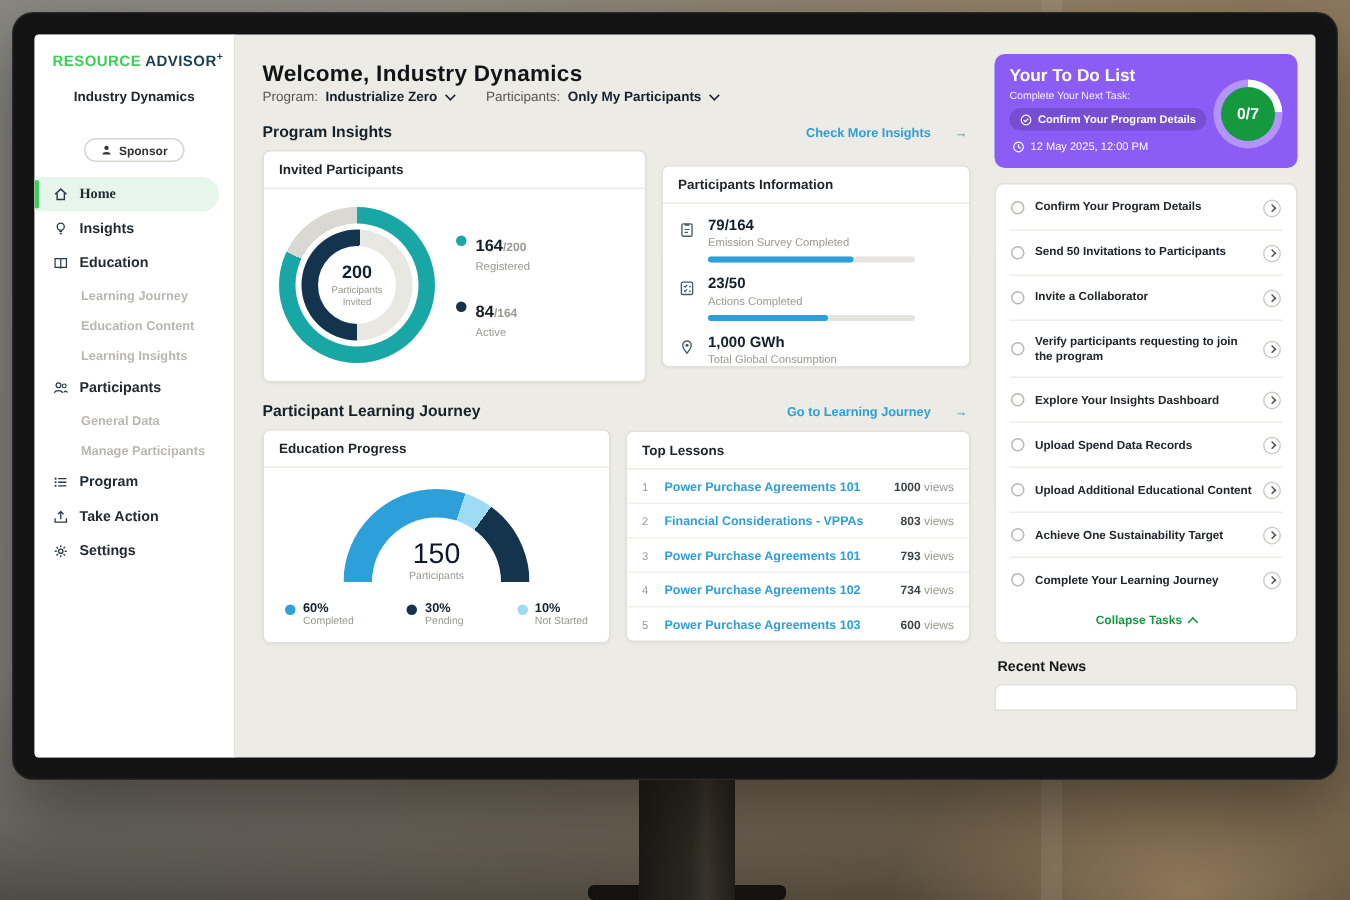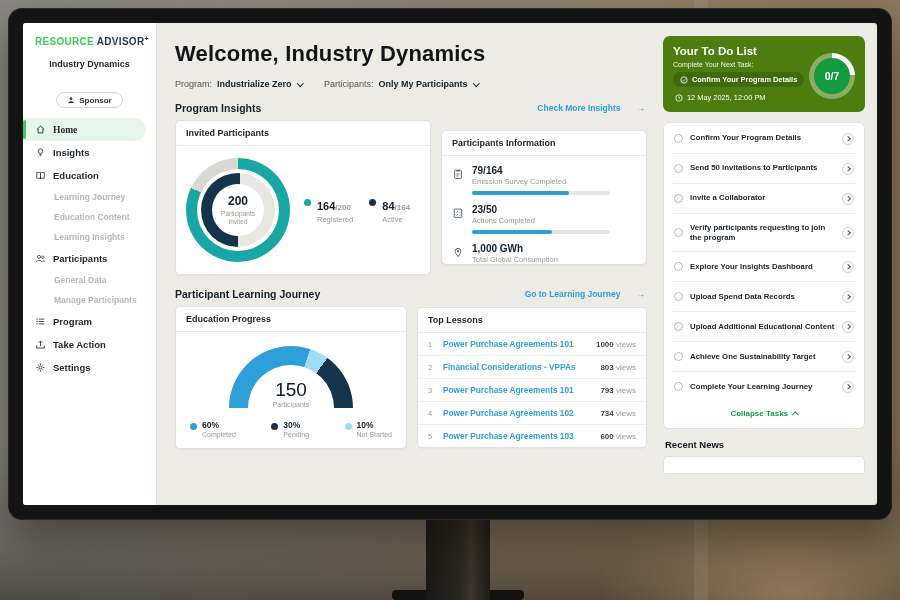--- a/index.html
+++ b/index.html
@@ -52,21 +52,21 @@
     font-size:9.5px; font-weight:bold; color:#222b32; position:relative; cursor:pointer; }
   .nav-item .ic { width:11px; height:11px; color:#2a3a45; display:flex; flex-shrink:0; }
   .nav-item .ic svg { width:11px; height:11px; }
   .nav-item.active { background:#e7f6ec; border-radius:0 13px 13px 0; margin-right:10px;font-family:Liberation Serif, serif; }
   .nav-item.active::before { content:""; position:absolute; left:0; top:2px; bottom:2px; width:3px;
     background:#3dcd58; border-radius:2px; }
   .nav-sub { padding:5px 10px 5px 31px; font-size:8.5px; color:#b9b7b0; font-weight:bold; cursor:pointer; }
 
   
   .main { flex:1; min-width:0; padding:14px 12px 0 18px; }
-  h1 { font-size:22px; font-weight:bold; color:#101417; letter-spacing:.2px; margin:4px 0 12px; }
+  h1 { font-size:15px; font-weight:bold; color:#101417; letter-spacing:.2px; margin:4px 0 1px; }
   .filters { display:flex; align-items:center; gap:22px; font-size:9px; color:#555; }
   .fgroup { display:flex; align-items:flex-end; gap:5px; }
   .fvalue { font-weight:bold; color:#14202a; display:inline-flex; align-items:center; gap:6px; cursor:pointer; }
   .caret { display:inline-block; width:4.5px; height:4.5px;
     border-right:1.4px solid currentColor; border-bottom:1.4px solid currentColor; }
   .caret.down { transform:rotate(45deg); margin-top:-2px; }
   .caret.right { transform:rotate(-45deg); }
   .caret.up { transform:rotate(-135deg); margin-top:3px; }
 
   .section-row { display:flex; justify-content:space-between; align-items:center; margin:13px 2px 6px 0; }
@@ -82,21 +82,21 @@
   .donut-wrap { display:flex; align-items:center; gap:14px; padding:12px 10px; }
   .donut { position:relative; width:104px; height:104px; flex-shrink:0; }
   .donut > div { position:absolute; border-radius:50%; }
   .donut .l1 { inset:0; background:conic-gradient(#18a7a4 0 82%, #d9d8d2 82% 100%); }
   .donut .l2 { inset:11px; background:#fff; }
   .donut .l3 { inset:15px; background:conic-gradient(from 180deg, #14344e 0 51%, #e8e7e2 51% 100%); }
   .donut .l4 { inset:26px; background:#fff; }
   .dtxt { position:absolute; inset:0; display:flex; flex-direction:column; align-items:center; justify-content:center; text-align:center; }
   .dval { font-size:12px; font-weight:bold; color:#14202a; }
   .dcap { font-size:6.5px; color:#9a988f; width:46px; line-height:1.3; margin-top:2px; }
-  .dlegend { display:flex; flex-direction:row; gap:16px; }
+  .dlegend { display:flex; flex-direction:column; gap:16px; }
   .dleg-item { display:flex; gap:6px; align-items:flex-start; }
   .dot { width:7px; height:7px; border-radius:50%; margin-top:3px; flex-shrink:0; }
   .dot.teal { background:#18a7a4; } .dot.navy { background:#14344e; }
   .dot.blue { background:#2d9fd9; } .dot.lblue { background:#9edcf5; }
   .lv { font-size:11px; font-weight:bold; color:#14202a; }
   .lof { font-size:8px; color:#9a988f; font-weight:bold; }
   .lcap { font-size:7.5px; color:#9a988f; margin-top:1px; }
 
   
   .card-info { flex:1; min-width:0; }
@@ -127,21 +127,21 @@
   .card-lessons { flex:1; min-width:0; }
   .lrow { display:flex; align-items:center; gap:7px; padding:6px 10px; border-bottom:1px solid #f1efe9; }
   .lrow:last-child { border-bottom:none; }
   .lrank { font-size:7.5px; color:#9a988f; width:8px; flex-shrink:0; }
   .ltitle { flex:1; min-width:0; font-size:8.3px; font-weight:bold; color:#2d9fd9; white-space:nowrap; overflow:hidden; cursor:pointer; }
   .lviews { font-size:8px; color:#3c4449; font-weight:bold; flex-shrink:0; }
   .lviews i { font-style:normal; font-weight:normal; color:#9a988f; }
 
   
   .todo { width:218px; flex-shrink:0; padding:13px 12px 0 4px; display:flex; flex-direction:column; }
-  .todo-head { background:#4d7c0f; border-radius:7px; color:#fff; padding:9px 10px 10px; position:relative; flex-shrink:0; }
+  .todo-head { background:#8b5cf6; border-radius:7px; color:#fff; padding:9px 10px 10px; position:relative; flex-shrink:0; }
   .todo-title { font-size:11.5px; font-weight:bold; }
   .todo-sub { font-size:7px; margin-top:4px; opacity:.92; }
   .todo-next { display:flex; align-items:center; gap:4px; background:rgba(0,0,0,.15); border-radius:9px;
     padding:3px 7px; margin-top:4px; font-size:7.4px; font-weight:bold; width:max-content; max-width:138px; cursor:pointer; }
   .todo-next svg, .todo-due svg { width:8px; height:8px; flex-shrink:0; }
   .todo-due { display:flex; align-items:flex-end; gap:4px; font-size:7.4px; margin-top:6px; padding-left:2px; }
   .todo-ring { position:absolute; right:10px; top:17px; width:46px; height:46px; }
   .ring-track { position:absolute; inset:0; border-radius:50%;
     background:conic-gradient(#ffffff 0 24%, rgba(255,255,255,.35) 24% 100%); }
   .ring-hole { position:absolute; inset:5px; border-radius:50%; background:#15993f;

